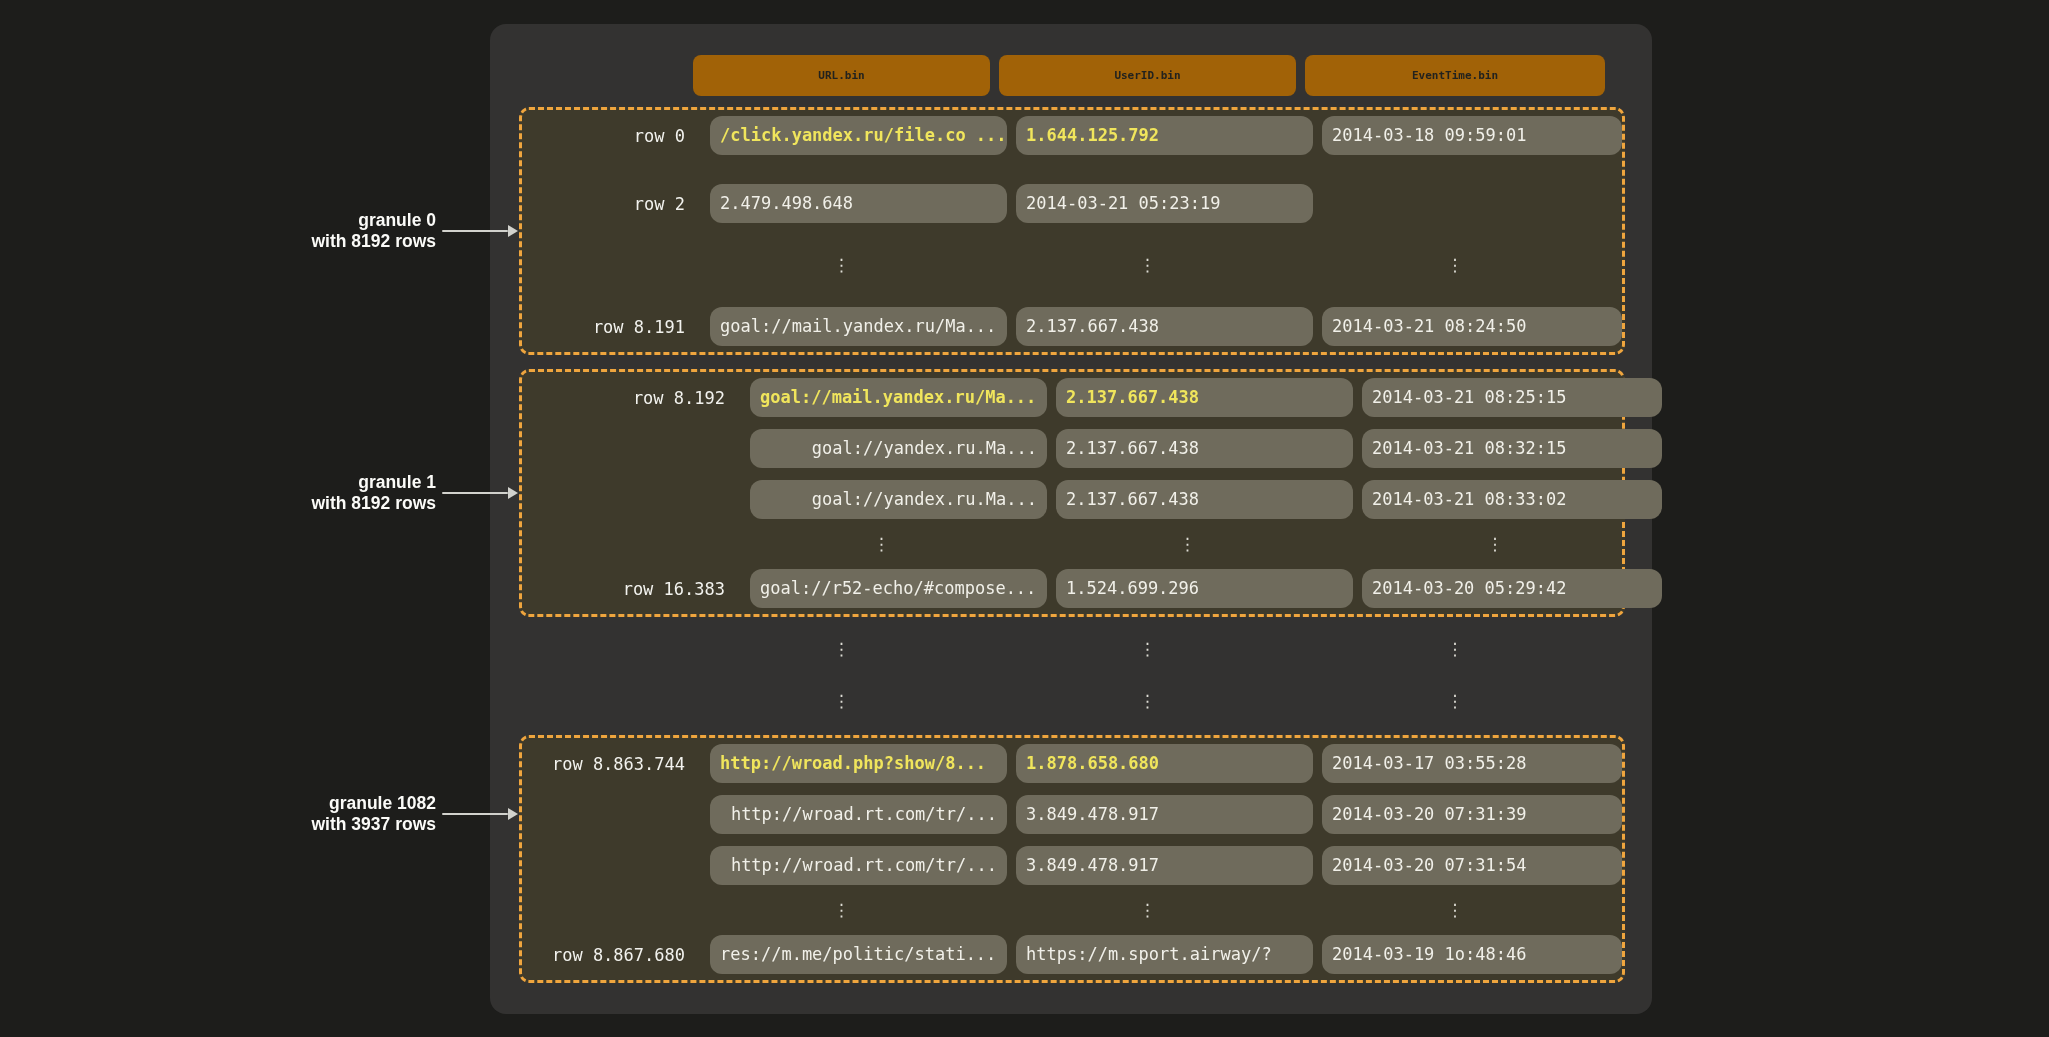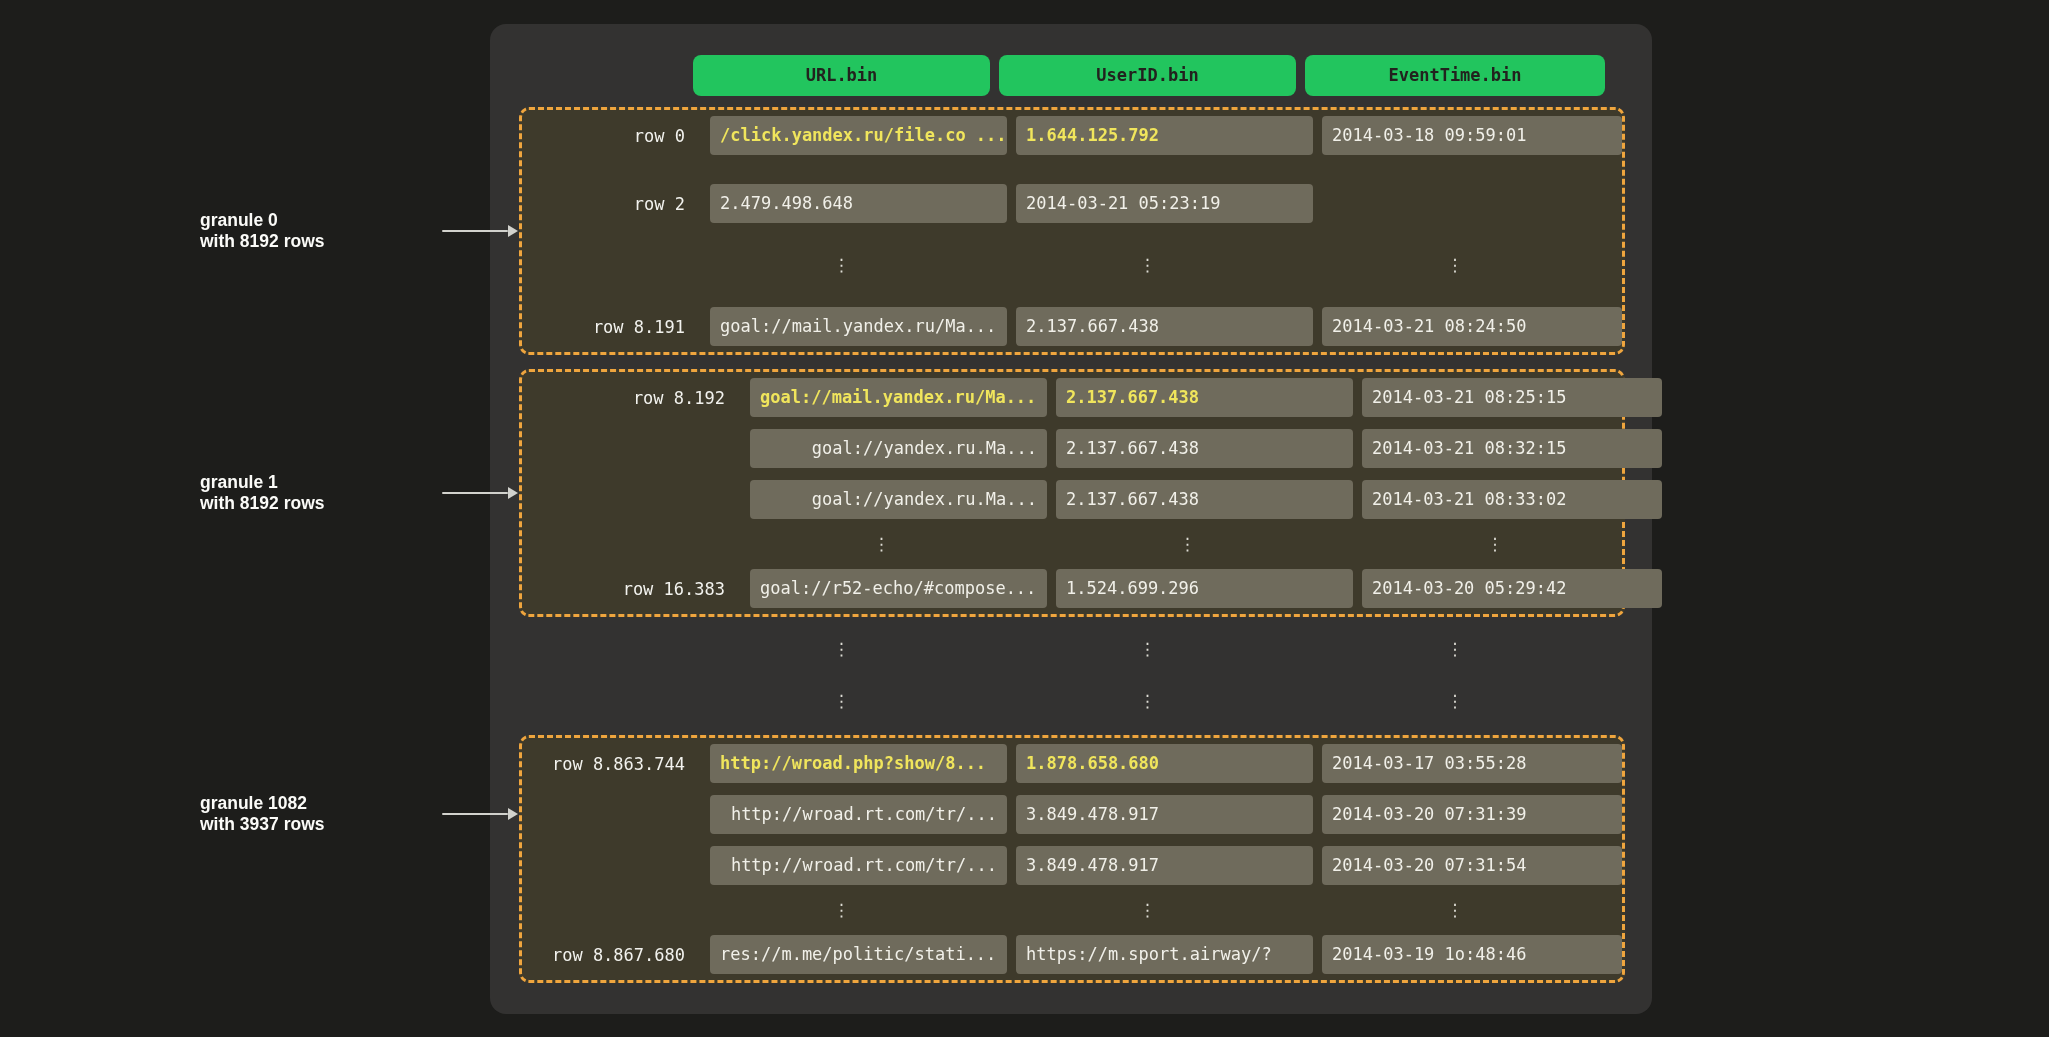--- a/index.html
+++ b/index.html
@@ -20,23 +20,23 @@
   .colgrid {
     display:grid;
     grid-template-columns:162px 297px 297px 300px;
     column-gap:9px;
     align-items:center;
   }
 
   .headers { position:absolute; top:31px; left:32px; }
   .badge {
     height:41px; line-height:41px;
-    background:#22c55e; color:#22221e;
+    background:#a16207; color:#22221e;
     border-radius:8px; text-align:center;
-    font-weight:bold; font-size:17px;
+    font-weight:bold; font-size:11px;
   }
 
   .granule {
     position:absolute; left:29px;
     width:1106px; height:248px;
     border:3px dashed #efa53e; border-radius:10px;
     background:#3e3a2b;
     display:flex; flex-direction:column;
     justify-content:space-between;
     padding:6px 0;
@@ -44,21 +44,21 @@
   .g0 { top:83px; } .g1 { top:345px;padding-left:40px; } .g2 { top:711px; }
 
   .row { height:39px;margin-left:17px; }
   .rlabel {
     color:#f2f2ee; font-size:17px;
     text-align:right; padding-right:16px;
     white-space:nowrap;
   }
   .cell {
     height:39px; line-height:39px;
-    background:#6f6b5c; border-radius:4px;
+    background:#6f6b5c; border-radius:12px;
     color:#f1f0e9; font-size:17px;
     padding:0 10px;
     white-space:nowrap; overflow:hidden;
   }
   .hl { color:#f0e55c; font-weight:bold; }
   .ra { text-align:right; }
 
   .erow { height:26px; }
   .ecell {
     text-align:center; color:#dddcd4;
@@ -68,21 +68,21 @@
 
   .gaprow { position:absolute; left:32px; height:26px; }
   .gapA { top:612px; } .gapB { top:664px; }
 
   .ann {
     position:absolute; left:200px; width:318px; height:56px;
     display:flex; align-items:center; gap:6px;
     font-family:"Liberation Sans", sans-serif;
   }
   .ann-text {
-    width:236px; text-align:left;
+    width:236px; text-align:right;
     color:#fbfbf8; font-size:17.5px; font-weight:bold;
     line-height:21px;
   }
   .ann-arrow { flex:1; display:flex; align-items:center; }
   .ann-line { flex:1; height:2.5px; background:#d2d2cd; border-radius:2px; }
   .ann-head {
     width:0; height:0;
     border-top:6px solid transparent;
     border-bottom:6px solid transparent;
     border-left:10px solid #d2d2cd;

